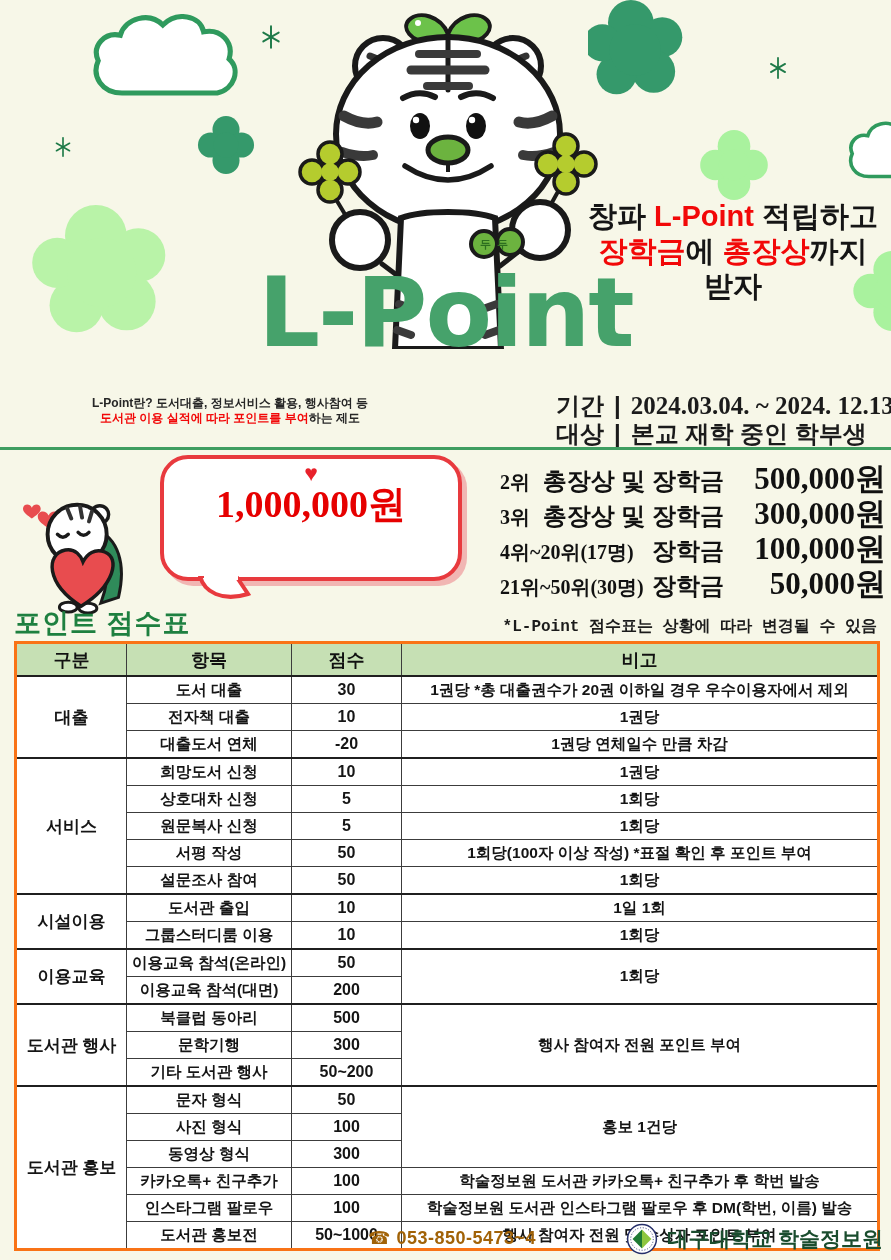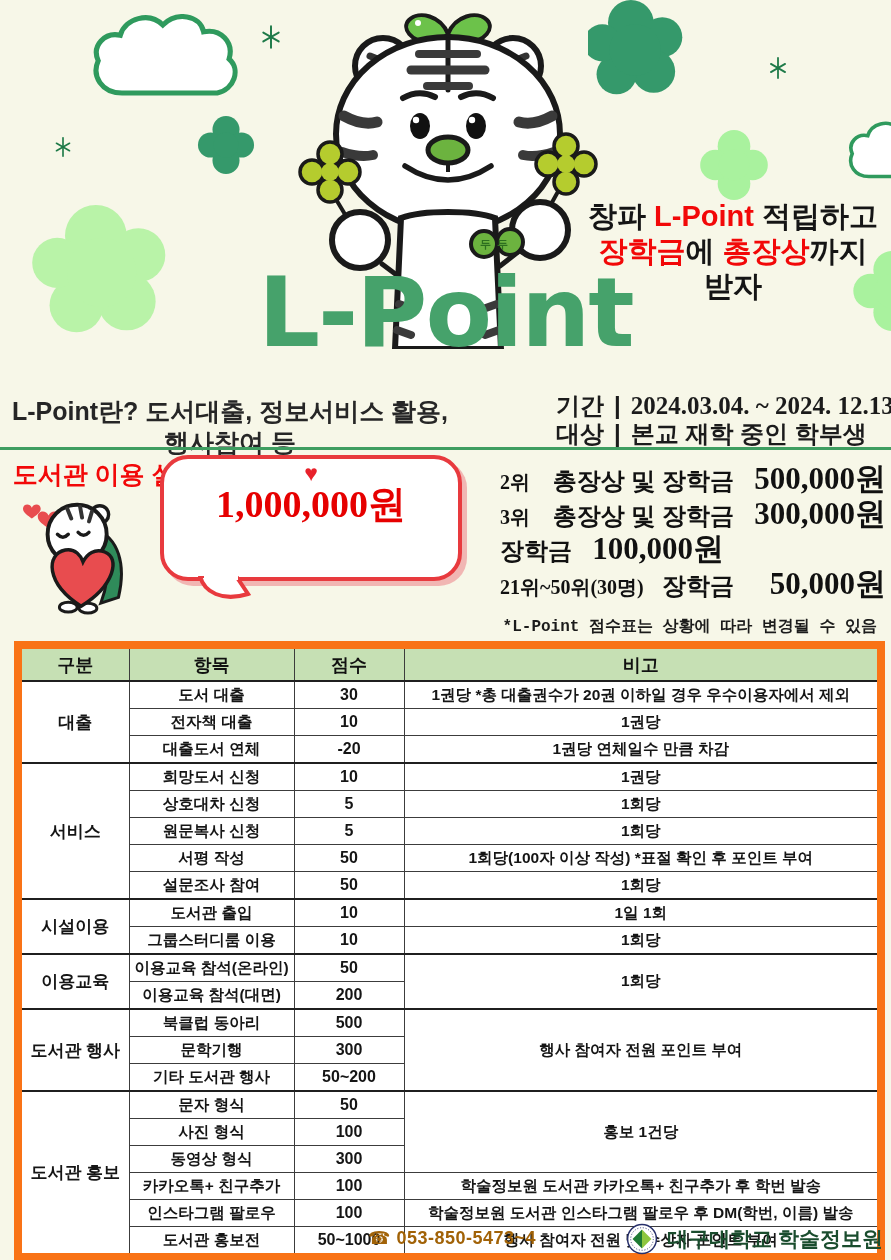--- a/index.html
+++ b/index.html
@@ -14,21 +14,21 @@
     font-family:"DejaVu Sans","Liberation Sans",sans-serif;
   }
   .tagline{
     position:absolute;top:199px;right:12px;width:292px;text-align:center;
     font-size:29px;line-height:1.2;font-weight:800;color:#151515;
   }
   .tagline .red{color:#F20808;}
   
   .intro-left{
     position:absolute;left:8px;top:396px;width:444px;text-align:center;
-    font-size:25px;line-height:1.25;font-weight:700;color:#262626;
+    font-size:12px;line-height:1.25;font-weight:700;color:#262626;
   }
   .intro-left .red{color:#F20808;}
   .info-box{position:absolute;left:556px;top:391px;font-size:24px;font-weight:700;line-height:1.17;color:#1b1b1b;}
   .info-line{display:flex;align-items:baseline;gap:10px;white-space:nowrap;}
   .info-line .val{font-family:"Liberation Serif","DejaVu Serif",serif;font-size:25px;font-weight:600;}
   .divider{position:absolute;left:0;top:447px;width:891px;height:3px;background:#3F9E61;}
   
   .section-heading{position:absolute;font-size:27px;font-weight:800;color:#1E8040;letter-spacing:1px;}
   .bubble{
     position:absolute;left:160px;top:455px;width:302px;height:126px;box-sizing:border-box;
@@ -36,28 +36,28 @@
     box-shadow:5px 5px 0 rgba(236,130,134,.55);
     text-align:center;padding-top:3px;
   }
   .bubble .heart{font-size:23px;line-height:1;color:#E8212B;}
   .bubble .b-line1{font-size:32px;line-height:1.08;font-weight:800;color:#111;}
   .bubble .b-line2{font-size:38px;line-height:1.05;font-weight:700;color:#E60000;font-family:"Liberation Serif","DejaVu Serif",serif;}
   .bubble-tail{position:absolute;left:196px;top:576px;}
   .rankings{position:absolute;left:500px;top:458px;width:386px;}
   .rank-row{display:flex;justify-content:space-between;align-items:baseline;height:35px;white-space:nowrap;}
   .rank-row .rank{font-size:20px;font-weight:700;font-family:"Liberation Serif","DejaVu Serif",serif;}
-  .rank-row .right-grp{display:flex;align-items:baseline;}
+  .rank-row .right-grp{display:flex;align-items:baseline;gap:10px;}
   .rank-row .prize{font-size:24px;font-weight:800;}
   .rank-row .amount{font-size:31px;font-weight:700;min-width:152px;text-align:right;font-family:"Liberation Serif","DejaVu Serif",serif;}
   
   .table-note{position:absolute;right:14px;top:616px;font-size:16px;font-weight:700;color:#1b1b1b;font-family:Liberation Mono, monospace;}
   table.score{
     position:absolute;left:14px;top:641px;width:863px;border-collapse:collapse;table-layout:fixed;
-    border:8px solid #f97316;background:#fff;
+    border:3px solid #f97316;background:#fff;
   }
   table.score th,table.score td{border:1px solid #3c3c3c;text-align:center;vertical-align:middle;padding:0 2px;overflow:hidden;white-space:nowrap;}
   table.score thead th{background:#C6E0B4;height:31px;font-size:18px;font-weight:700;border-bottom:2px solid #1f1f1f;}
   table.score tbody td{height:26px;font-size:16px;font-weight:600;color:#151515;}
   table.score td.col-cat{font-size:17px;font-weight:700;}
   table.score td.col-item{font-size:15.5px;}
   table.score td.col-note{font-size:15.5px;}
   table.score tr.group-start td{border-top:2px solid #1f1f1f;}
   
   .footer-phone{position:absolute;left:368px;top:1227px;font-size:18px;font-weight:700;color:#a16207;letter-spacing:.5px;white-space:nowrap;}
@@ -274,34 +274,36 @@
         </span>
       </div>
       <div class="rank-row">
         <span class="rank">3위</span>
         <span class="right-grp">
           <span class="prize">총장상 및 장학금</span>
           <span class="amount">300,000원</span>
         </span>
       </div>
       <div class="rank-row">
+        <span class="rank">4위~20위(17명)</span>
         <span class="right-grp">
           <span class="prize">장학금</span>
           <span class="amount">100,000원</span>
         </span>
       </div>
       <div class="rank-row">
         <span class="rank">21위~50위(30명)</span>
         <span class="right-grp">
           <span class="prize">장학금</span>
           <span class="amount">50,000원</span>
         </span>
       </div>
     </div>
 
+  <div class="section-heading" style="left:14px;top:605px;">포인트 점수표</div>
   <div class="table-note">*L-Point 점수표는 상황에 따라 변경될 수 있음</div>
 
   <table class="score">
     <colgroup>
         <col style="width:111px">
         <col style="width:165px">
         <col style="width:110px">
         <col style="width:477px">
       </colgroup>
     <thead>

